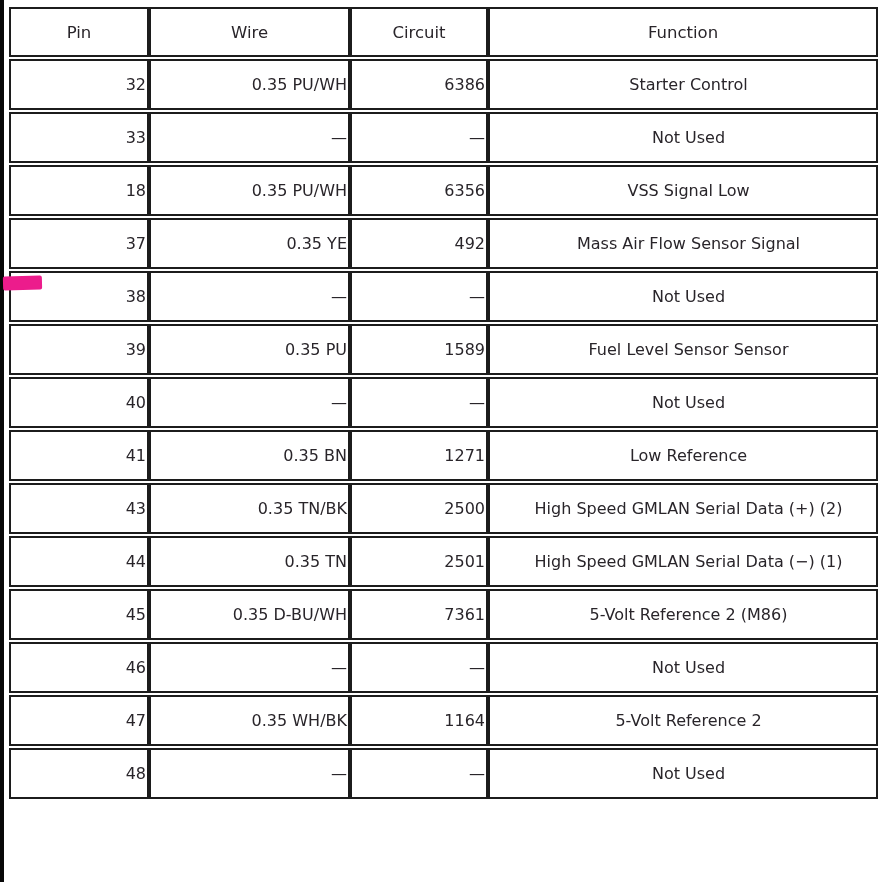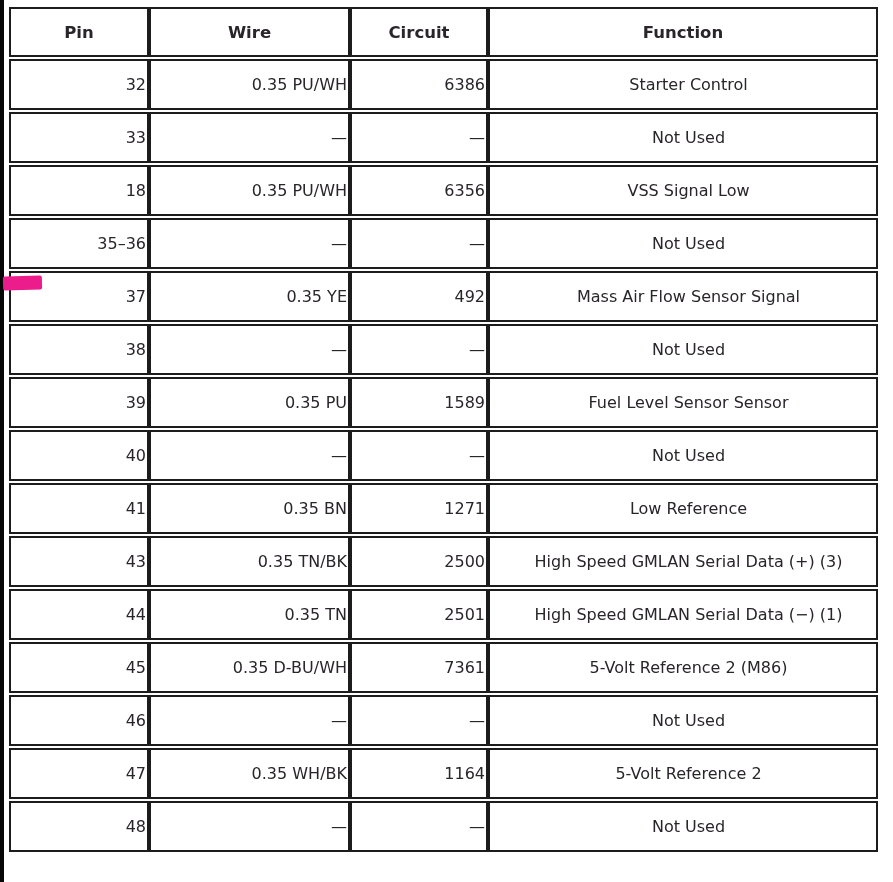--- a/index.html
+++ b/index.html
@@ -37,21 +37,21 @@
   th, td {
     border: 2px solid #1c1c1c;
     background: #ffffff;
     color: #29252a;
     font-size: 16px;
     overflow: hidden;
     white-space: nowrap;
   }
   th {
     height: 44px;
-    font-weight: bold;
+    font-weight: normal;
     font-size: 16.5px;
     text-align: center;
     margin-left: 16px;
   }
   td { height: 45px; }
   td.ctr { text-align: right; }
   td.fn  { text-align: center; padding-left: 12px; }
   .highlight-marker {
     position: absolute;
     left: 3px;
@@ -97,26 +97,20 @@
           <td class="ctr">—</td>
           <td class="fn">Not Used</td>
         </tr>
         <tr>
           <td class="ctr">18</td>
           <td class="ctr">0.35 PU/WH</td>
           <td class="ctr">6356</td>
           <td class="fn">VSS Signal Low</td>
         </tr>
         <tr>
-          <td class="ctr">35–36</td>
-          <td class="ctr">—</td>
-          <td class="ctr">—</td>
-          <td class="fn">Not Used</td>
-        </tr>
-        <tr>
           <td class="ctr">37</td>
           <td class="ctr">0.35 YE</td>
           <td class="ctr">492</td>
           <td class="fn">Mass Air Flow Sensor Signal</td>
         </tr>
         <tr>
           <td class="ctr">38</td>
           <td class="ctr">—</td>
           <td class="ctr">—</td>
           <td class="fn">Not Used</td>
@@ -136,21 +130,21 @@
         <tr>
           <td class="ctr">41</td>
           <td class="ctr">0.35 BN</td>
           <td class="ctr">1271</td>
           <td class="fn">Low Reference</td>
         </tr>
         <tr>
           <td class="ctr">43</td>
           <td class="ctr">0.35 TN/BK</td>
           <td class="ctr">2500</td>
-          <td class="fn">High Speed GMLAN Serial Data (+) (3)</td>
+          <td class="fn">High Speed GMLAN Serial Data (+) (2)</td>
         </tr>
         <tr>
           <td class="ctr">44</td>
           <td class="ctr">0.35 TN</td>
           <td class="ctr">2501</td>
           <td class="fn">High Speed GMLAN Serial Data (−) (1)</td>
         </tr>
         <tr>
           <td class="ctr">45</td>
           <td class="ctr">0.35 D-BU/WH</td>

